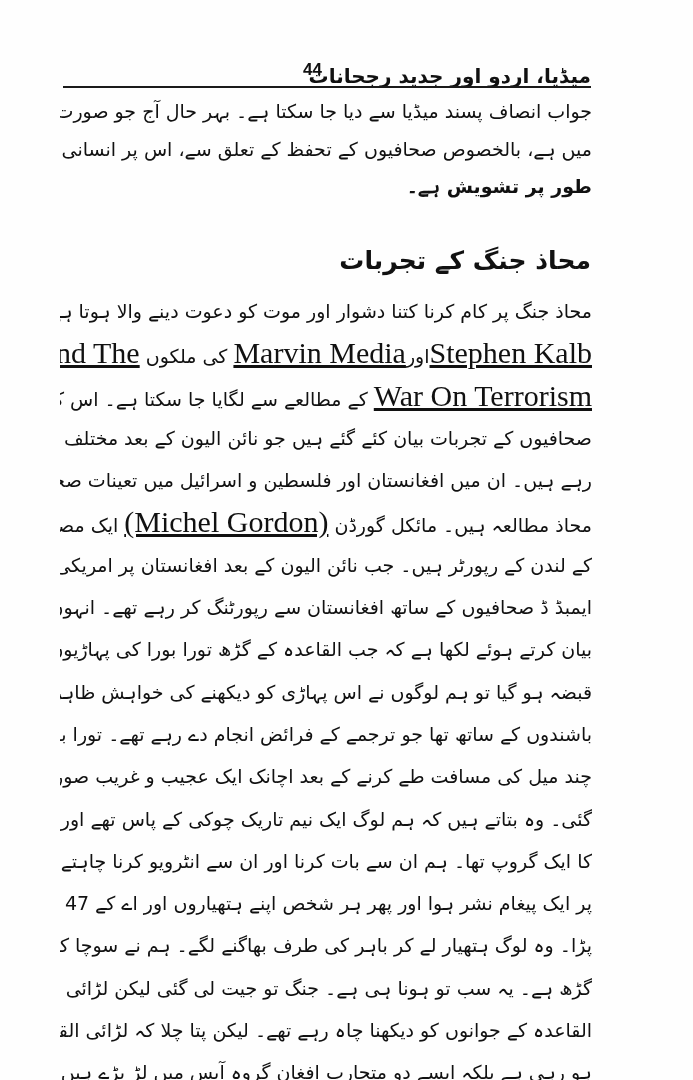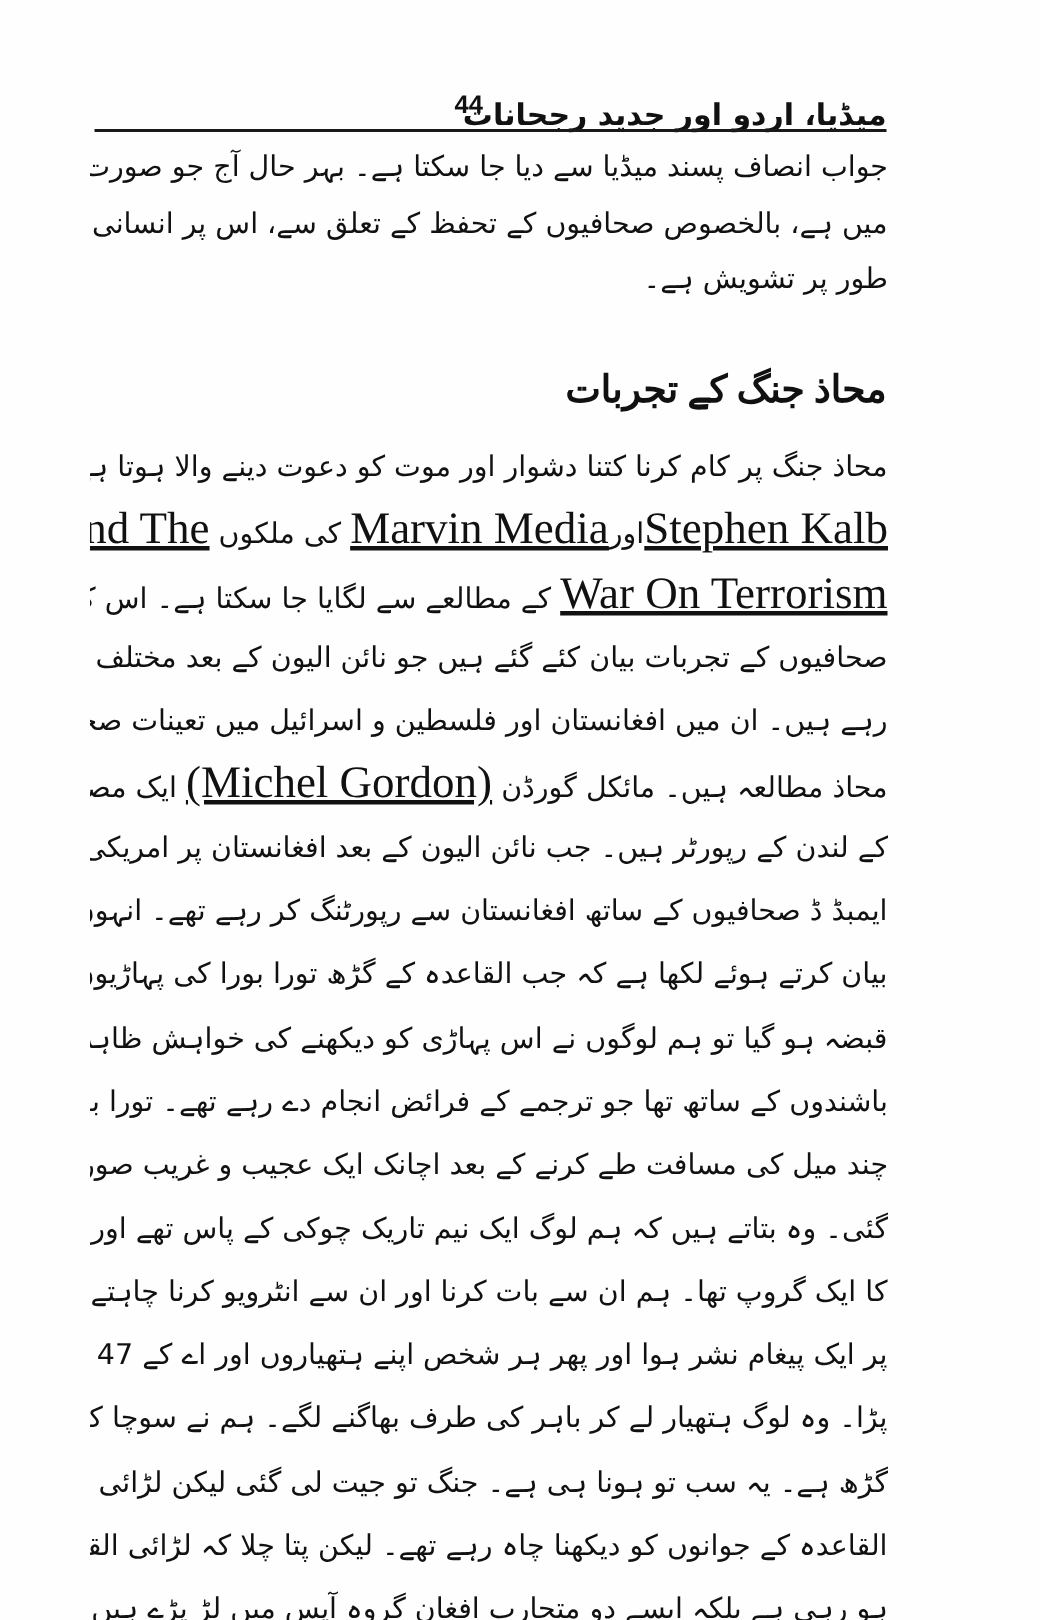--- a/index.html
+++ b/index.html
@@ -68,38 +68,38 @@
       height: 37.6px;
       line-height: 37.6px;
       font-size: 19px;
       white-space: nowrap;
       text-align: justify;
       text-align-last: justify;
       overflow: hidden;
     }
     .line.last {
       text-align-last: right;
+      font-weight: bold;
     }
     .latin {
       font-family: "Liberation Serif", serif;
       font-size: 30px;
       unicode-bidi: isolate;
       direction: ltr;
       text-decoration: underline;
     }
     .heading {
       position: absolute;
       right: 102px;
       top: 244px;
       font-size: 25px;
       font-weight: bold;
       line-height: 34px;
       direction: rtl;
       white-space: nowrap;
-      font-family: Liberation Serif, serif;
     }
     .section-body {
       position: absolute;
       left: 60px;
       top: 290px;
       width: 532px;
       direction: rtl;
     }
     .section-body .line {
       height: 42.3px;

